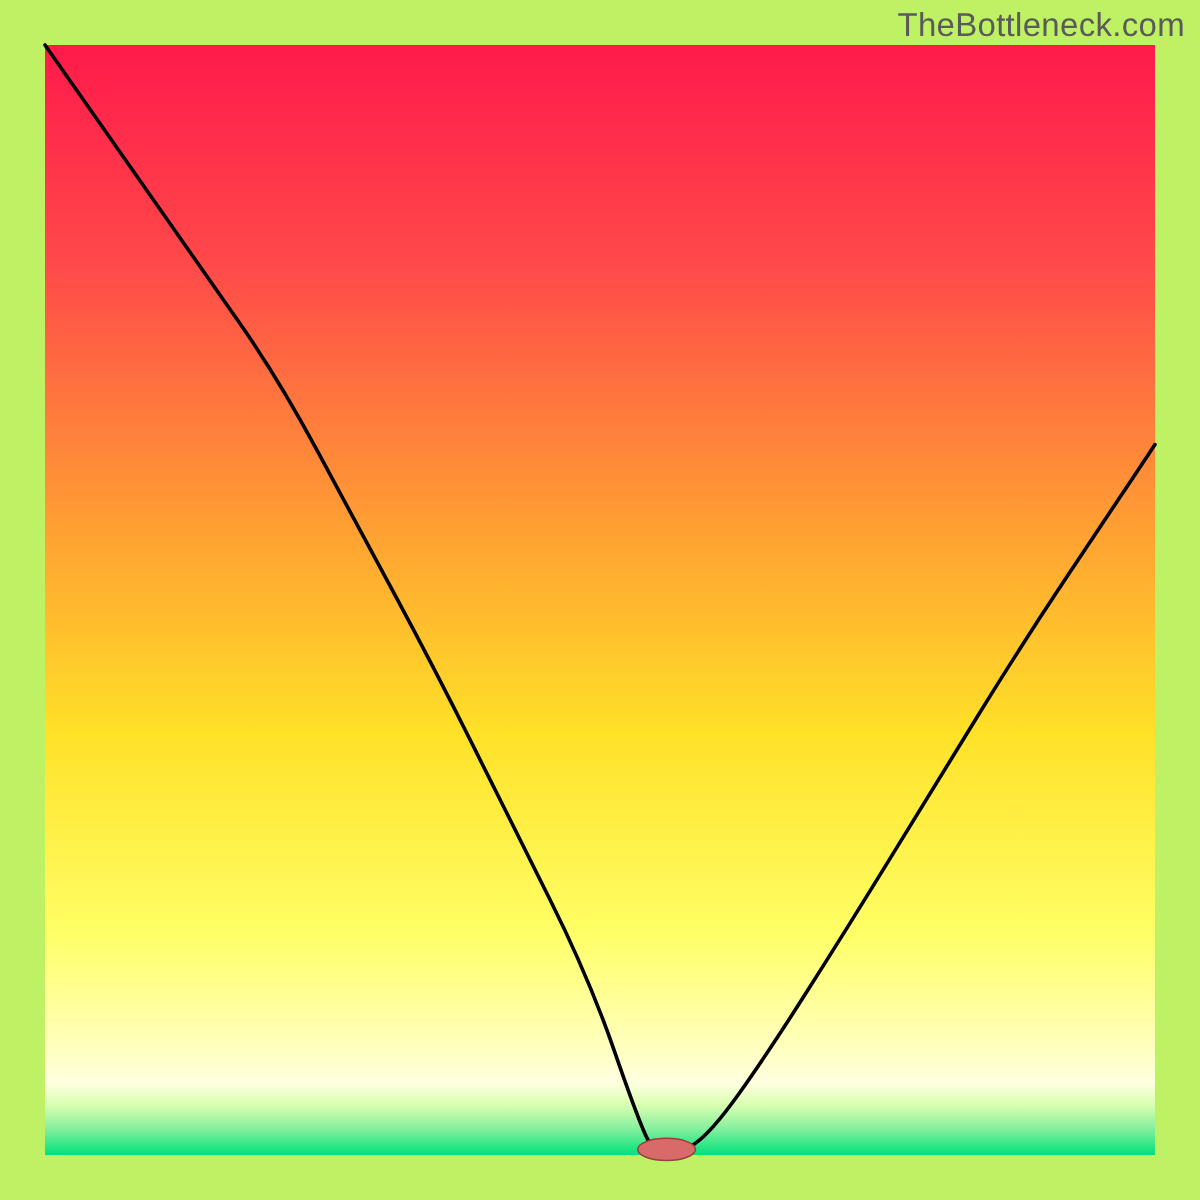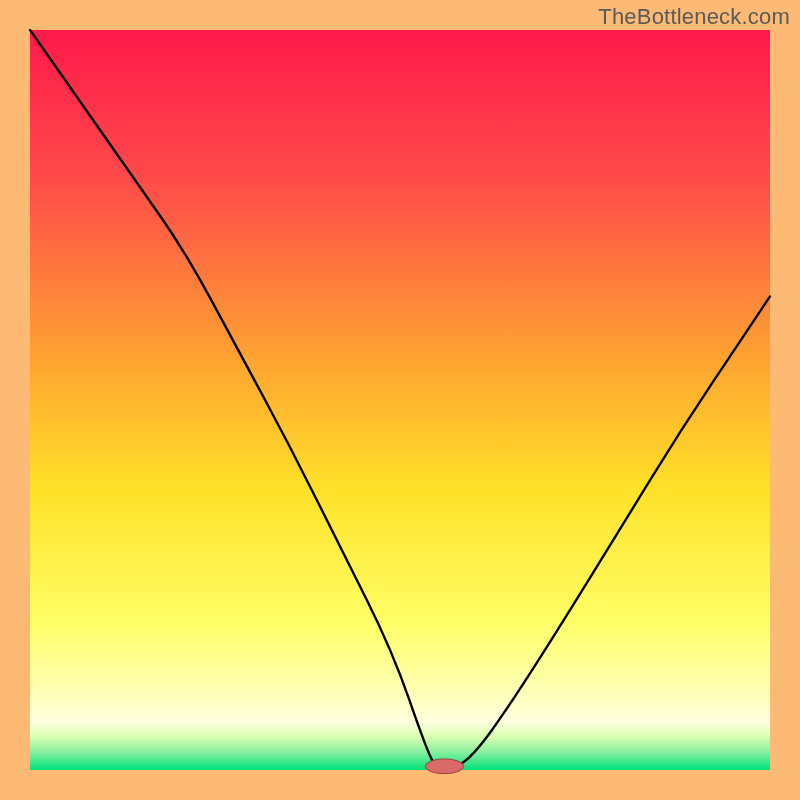--- a/index.html
+++ b/index.html
@@ -8,21 +8,21 @@
     width: 800px;
     height: 800px;
     background: #000;
     overflow: hidden;
     font-family: Arial, Helvetica, sans-serif;
   }
   .frame {
     position: relative;
     width: 800px;
     height: 800px;
-    background: #fdba74;
+    background: #bef264;
   }
   .watermark {
     position: absolute;
     top: 4px;
     right: 10px;
     color: #5a5a5a;
     font-size: 22px;
     font-weight: 500;
     letter-spacing: 0.2px;
     z-index: 5;

